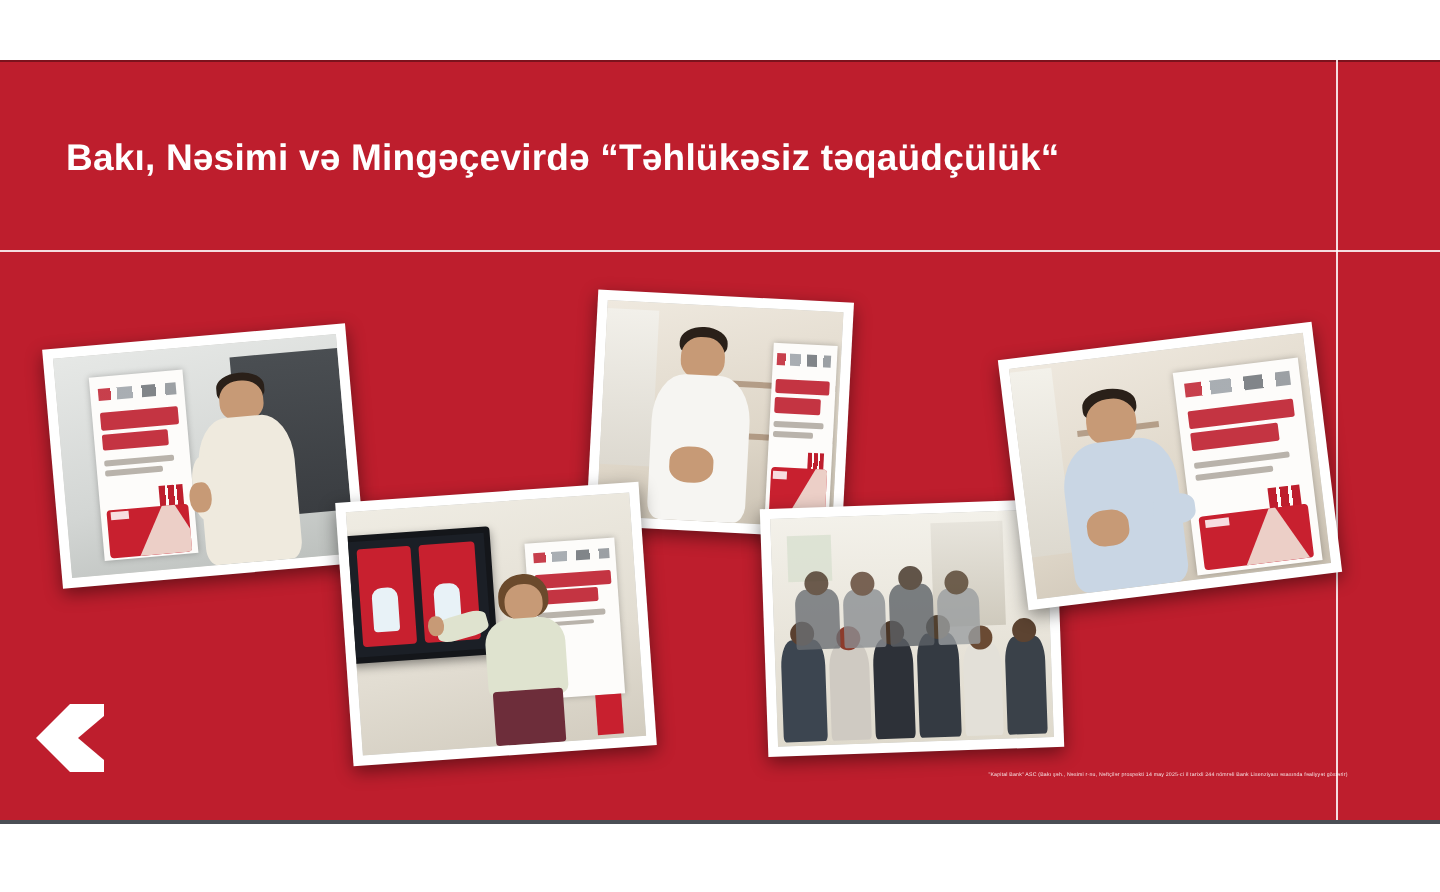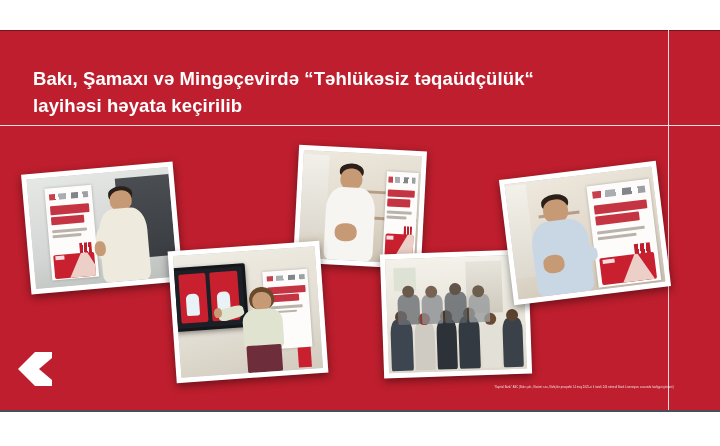--- a/index.html
+++ b/index.html
@@ -102,22 +102,21 @@
 <body>
 
 <div id="canvas">
 
   <div id="banner">
 
     <div class="guide" id="guide-h"></div>
     <div class="guide" id="guide-v"></div>
 
     <h1 id="headline">
-      <span class="l1">Bakı, Şamaxı və Mingəçevirdə “Təhlükəsiz təqaüdçülük“</span>
-      <span class="l2">layihəsi həyata keçirilib</span>
+      <span class="l1">Bakı, Nəsimi və Mingəçevirdə “Təhlükəsiz təqaüdçülük“</span>
     </h1>
 
     <div id="collage">
 
       <div class="photo" style="left:26px;top:138px;width:152px;height:120px;transform:rotate(-5deg);">
         <div class="inner">
           <div class="wall cool"></div>
           <div class="door" style="left:62%;top:6%;width:38%;height:74%;background:linear-gradient(180deg,#4a4e52,#3a3d41);"></div>
           <div class="rollup" style="left:12%;top:10%;width:33%;height:84%;">
             <div class="logos"></div>

